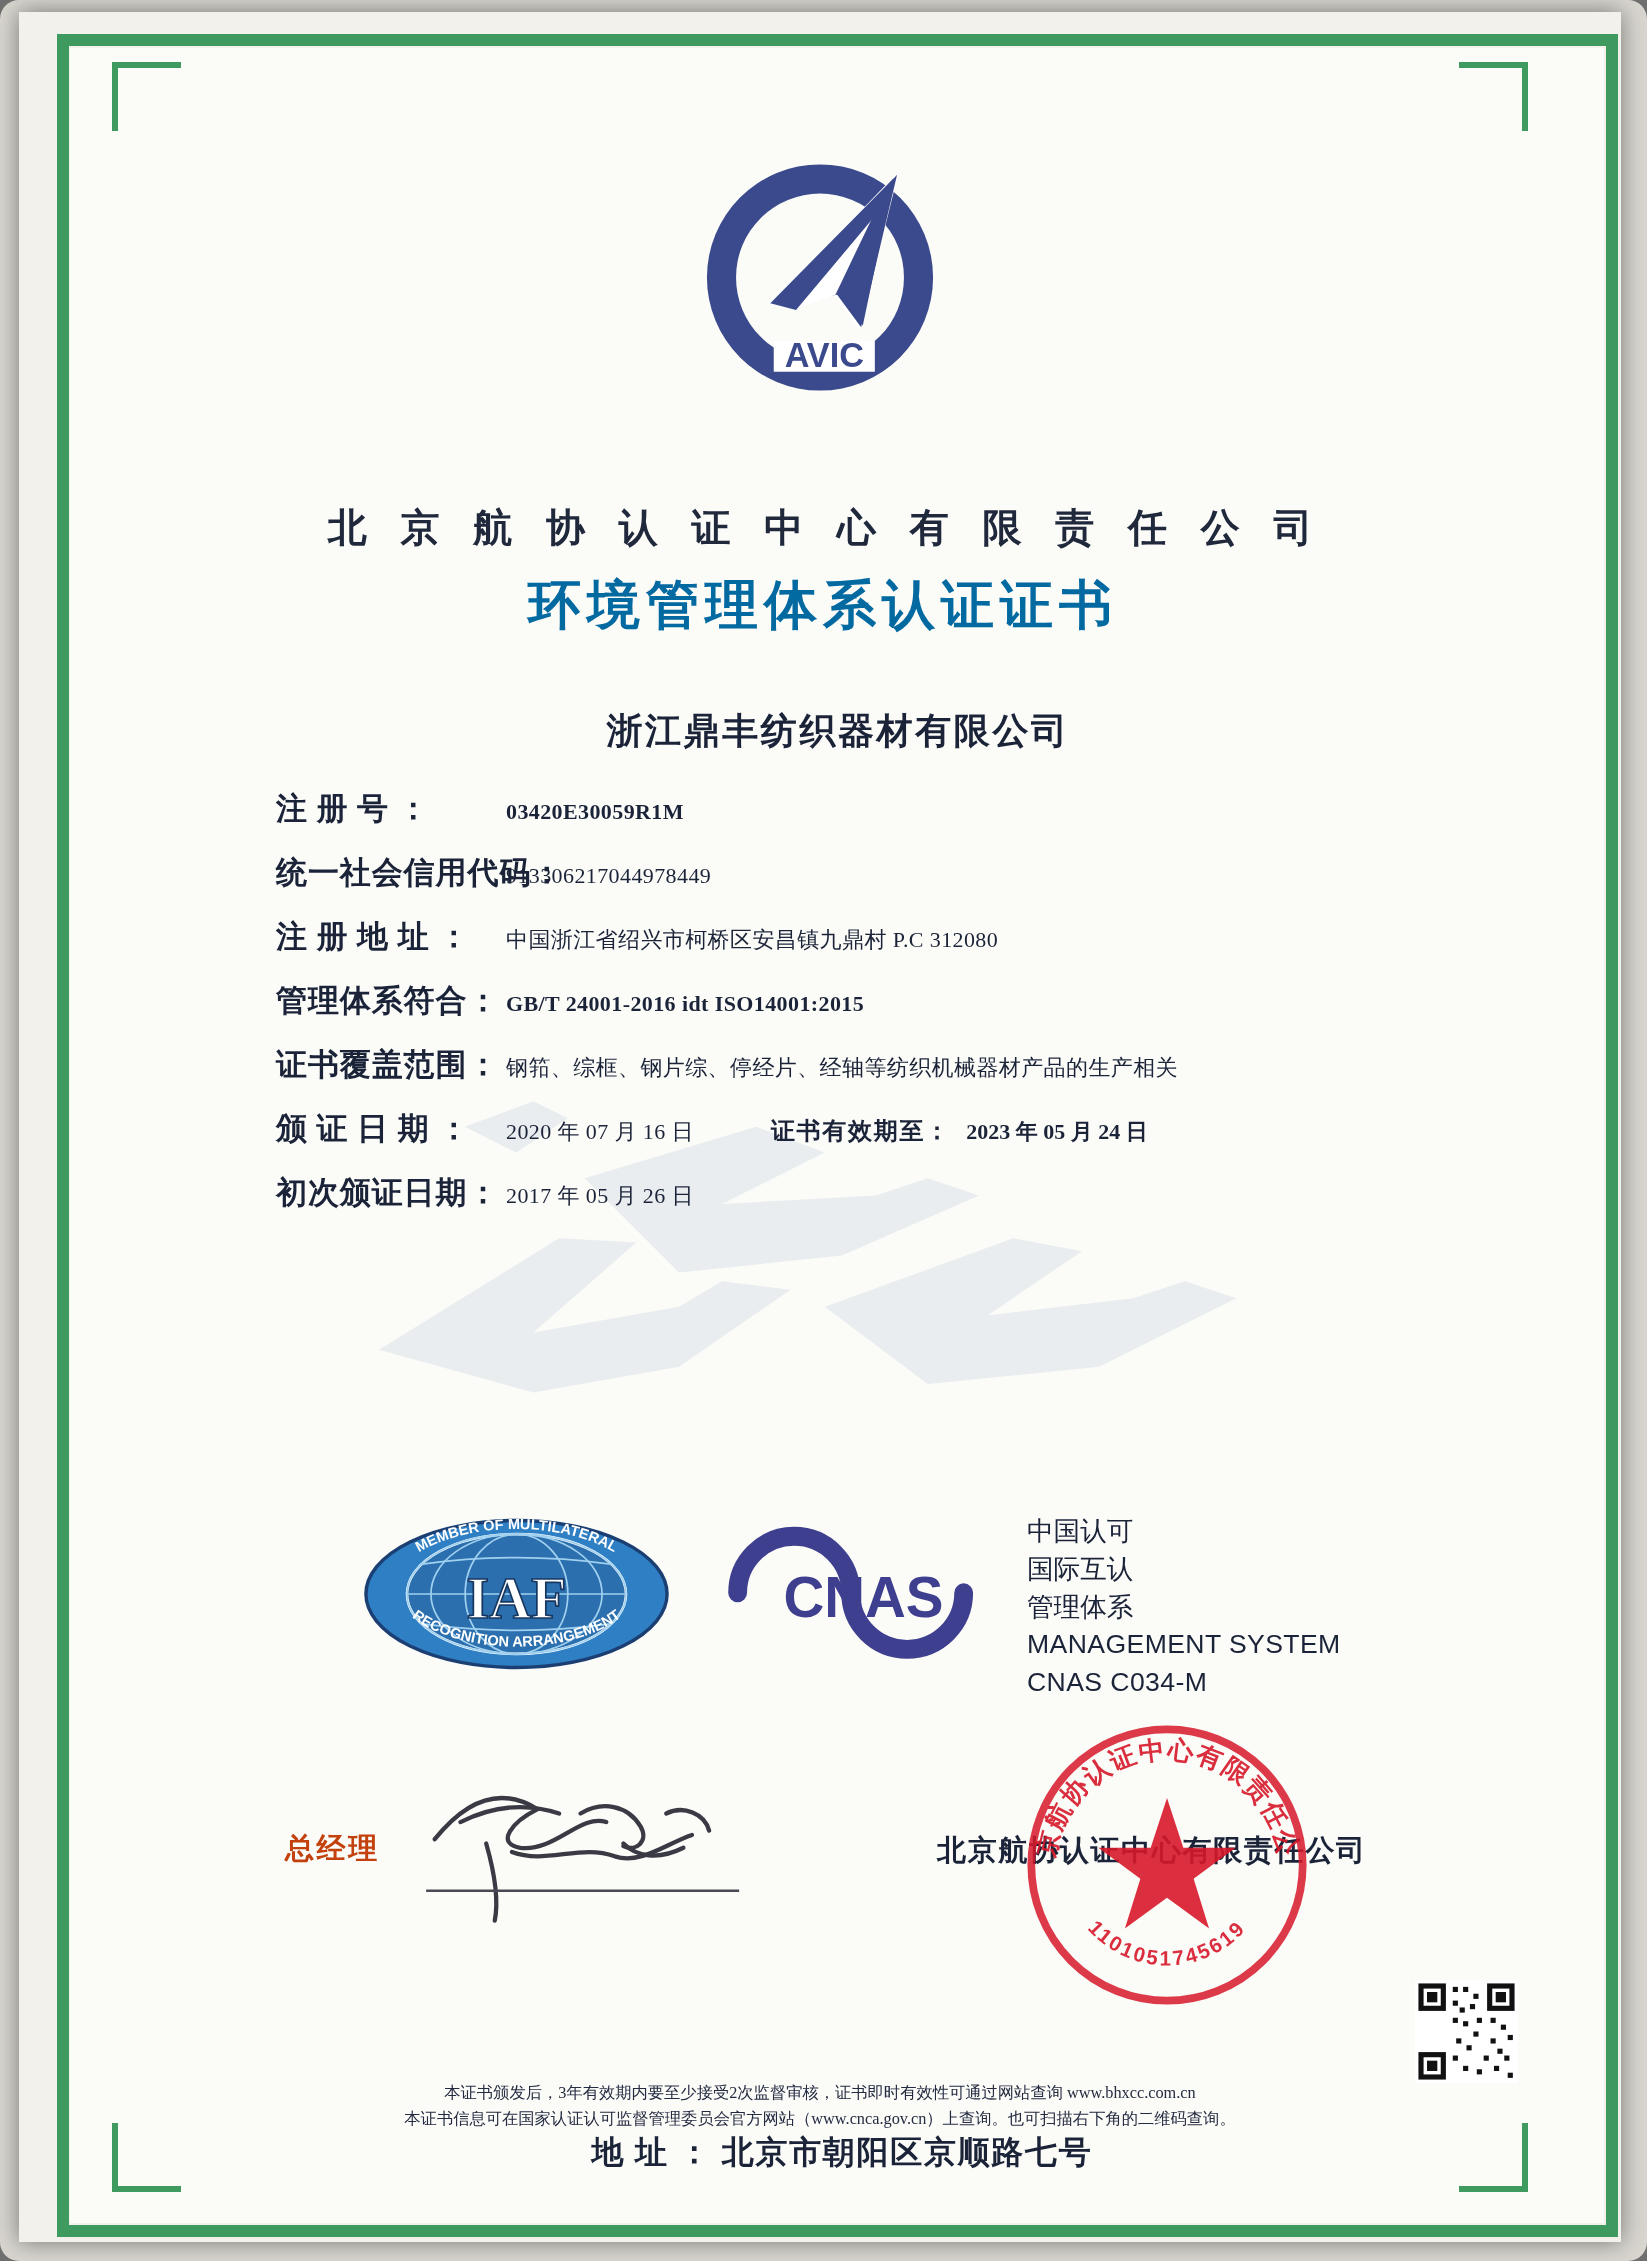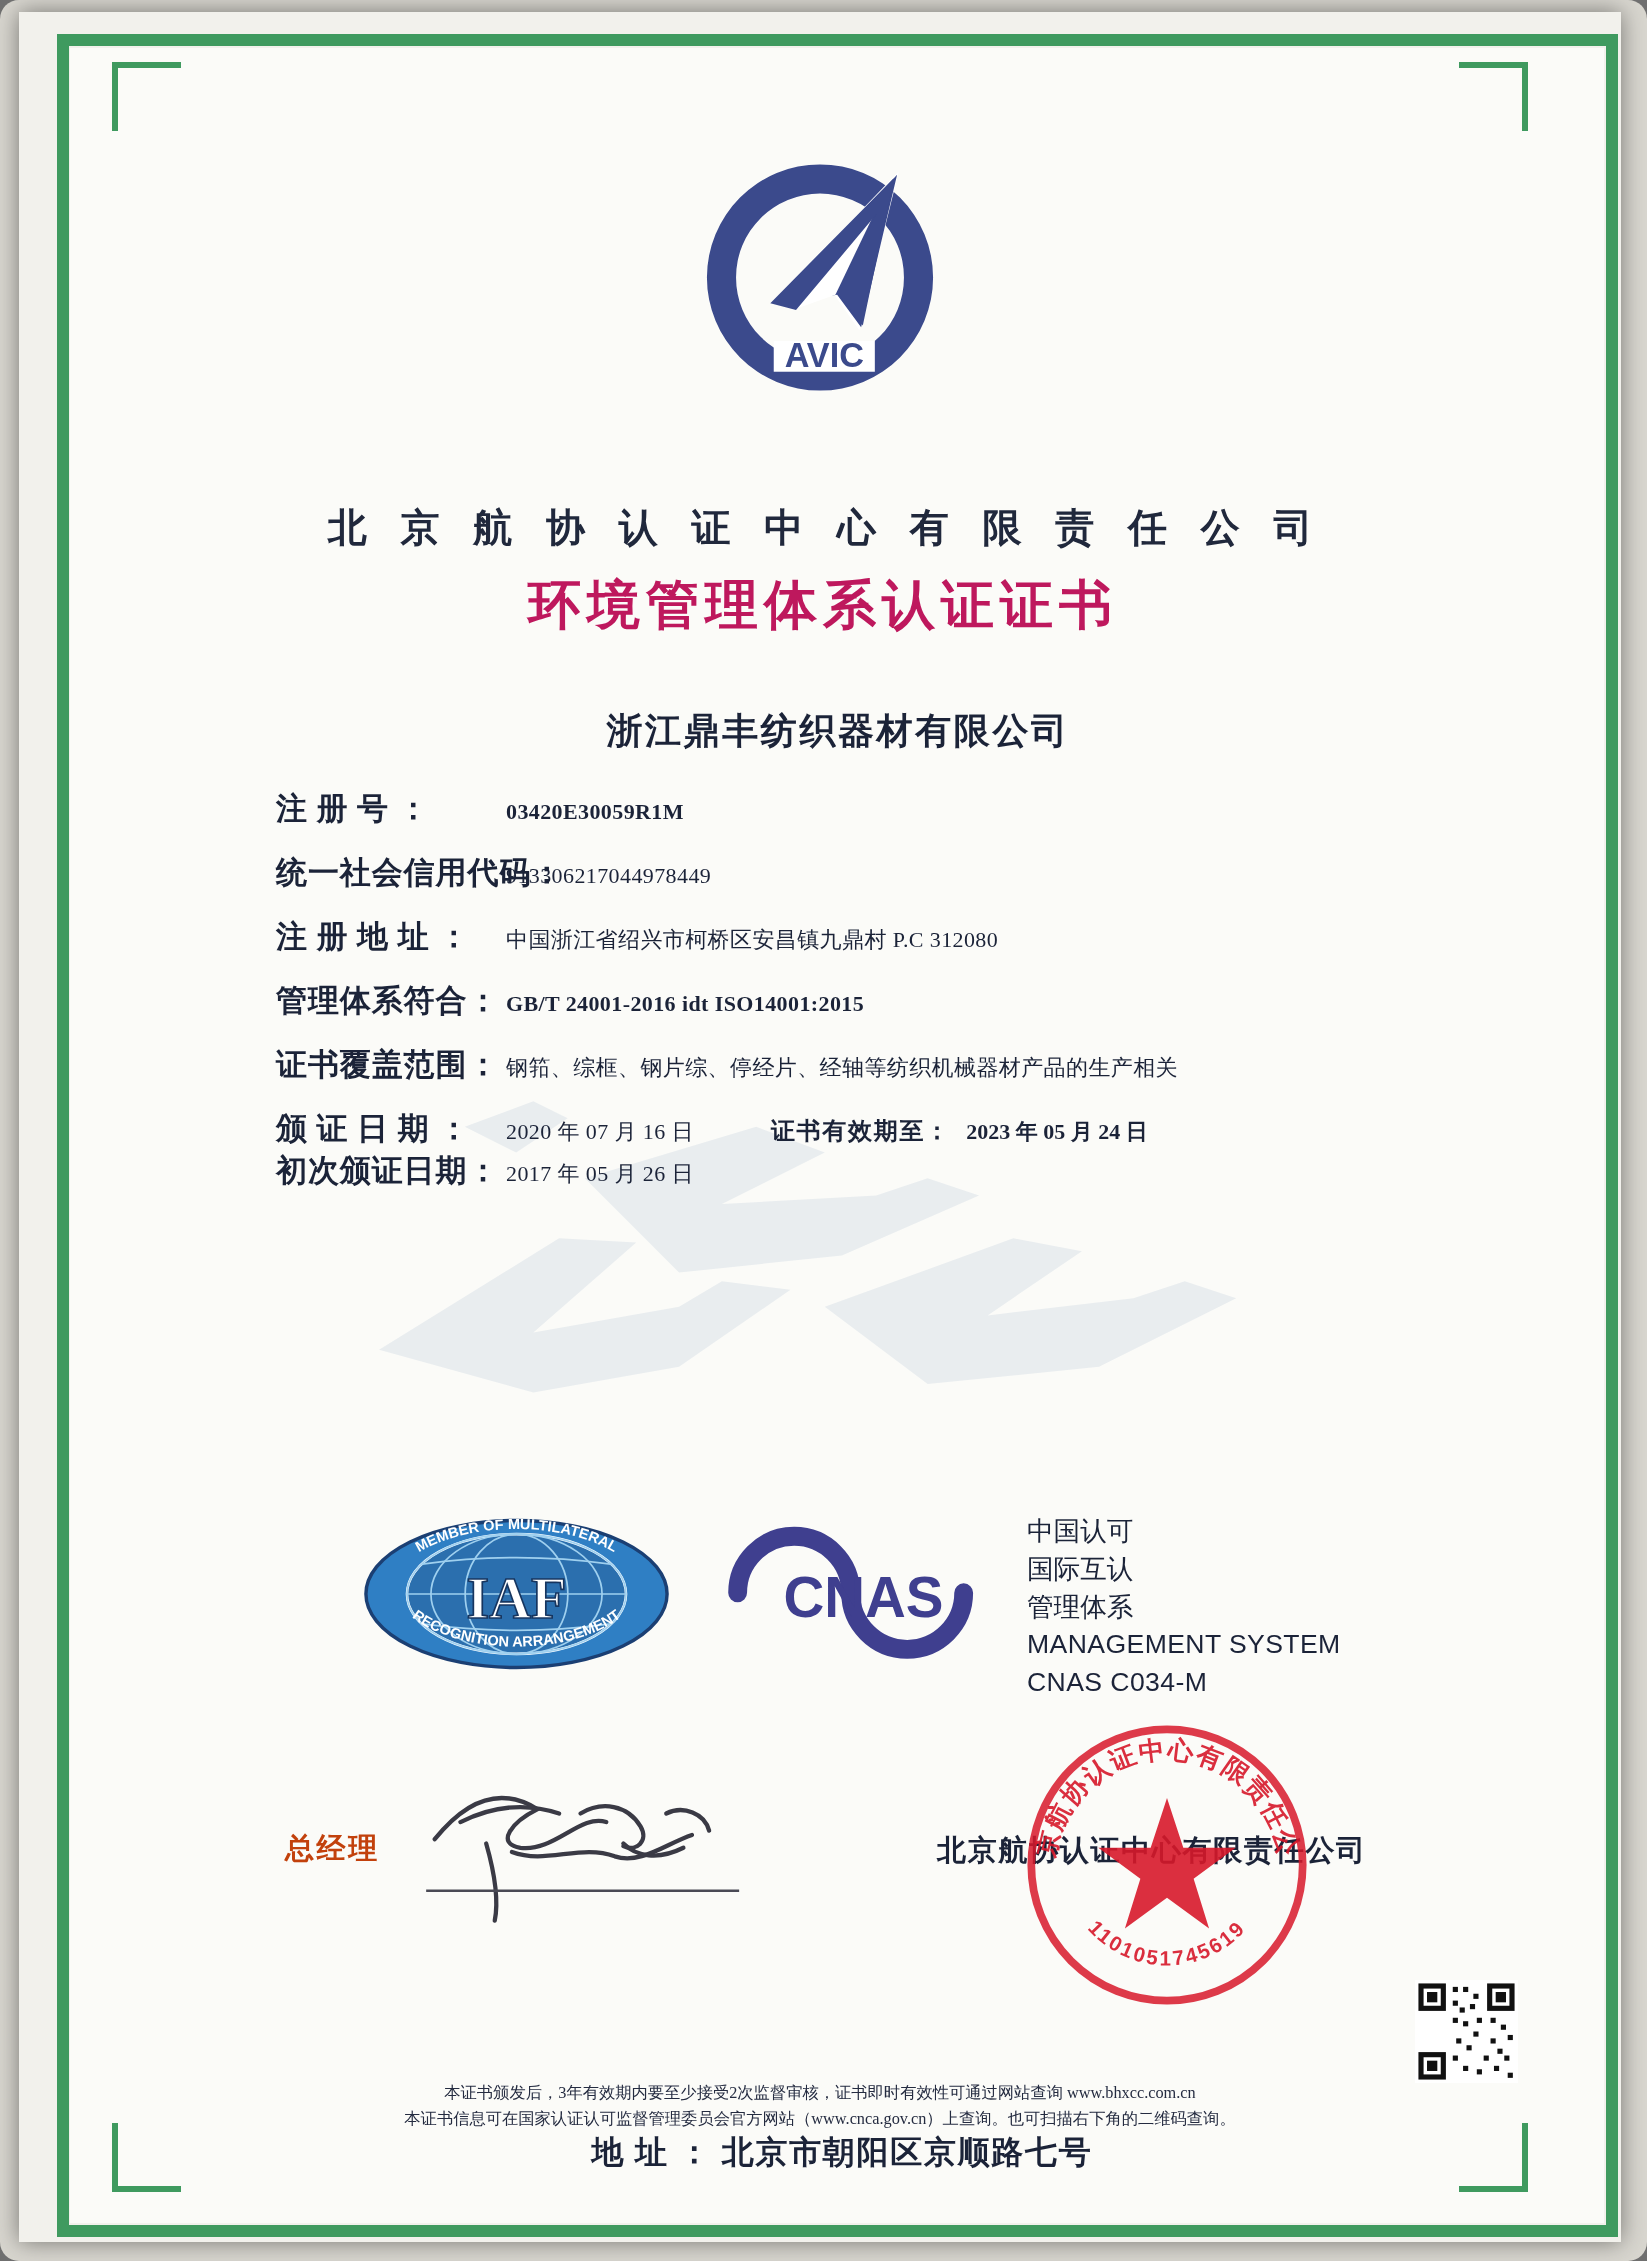--- a/index.html
+++ b/index.html
@@ -92,21 +92,21 @@
   }
   .cert-title {
     position: absolute;
     left: 0; right: 0;
     top: 558px;
     text-align: center;
     font-family: "Liberation Serif", serif;
     font-size: 53px;
     font-weight: 900;
     letter-spacing: 6px;
-    color: #be185d;
+    color: #0369a1;
     text-indent: 6px;
   }
   .company {
     position: absolute;
     left: 0; right: 0;
     top: 695px;
     text-align: center;
     font-family: "Liberation Serif", serif;
     font-size: 36px;
     font-weight: 700;
@@ -148,20 +148,21 @@
     margin-left: 230px;
     font-family: "Liberation Serif", serif;
     font-size: 22px;
     color: #1b2338;
     margin-top: -10.3px;
     margin-bottom: 26px;
   }
   .dates-row {
     display: flex;
     align-items: baseline;
+    margin-bottom: 22px;
     font-family: "Liberation Serif", serif;
     color: #1b2338;
   }
   .dates-row .label2 {
     font-size: 24px;
     font-weight: 700;
     letter-spacing: 1.7px;
     margin-left: 77px;
     white-space: nowrap;
   }

